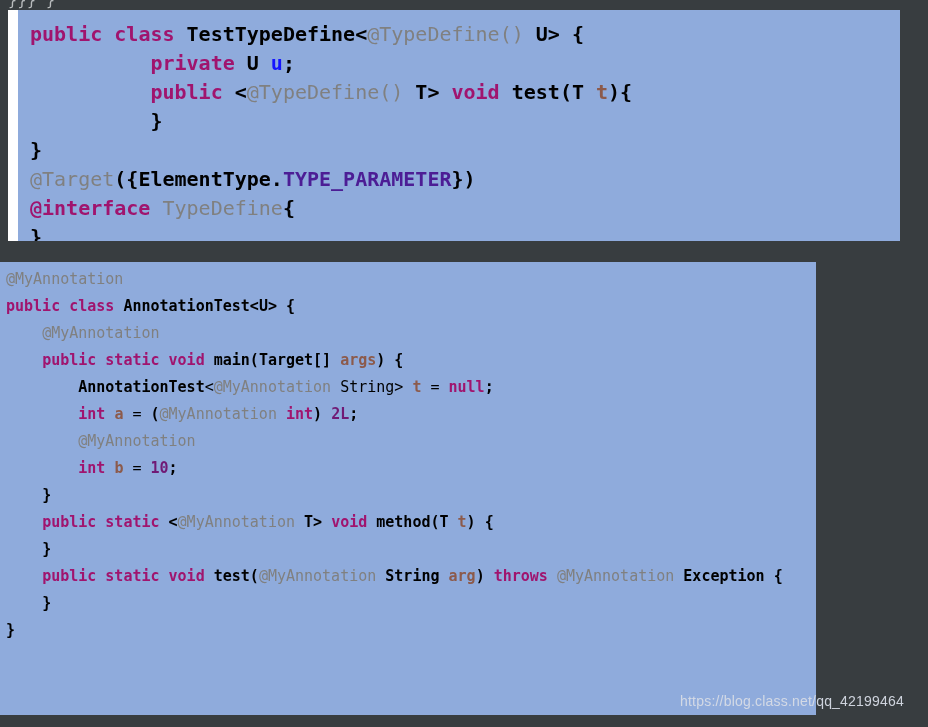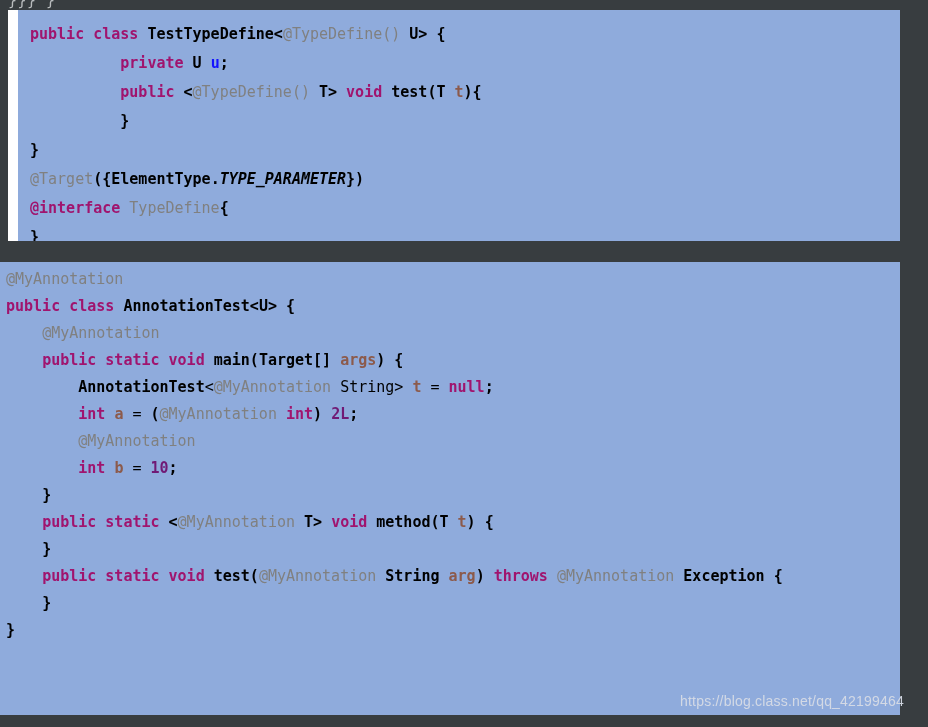--- a/index.html
+++ b/index.html
@@ -70,21 +70,21 @@
     position: absolute;
     left: 10px;
     top: 0;
     bottom: 0;
     width: 4px;
     background: #8fabdc;
   }
   #block-2 {
     left: 0px;
     top: 262px;
-    width: 900px;
+    width: 816px;
     height: 453px;
     padding-left: 6px;
   }
   #block-2::before {
     content: "";
     position: absolute;
     left: 0;
     top: 0;
     bottom: 0;
     width: 3px;
@@ -97,28 +97,28 @@
   }
   .ln {
     white-space: pre;
     font-size: 15px;
     line-height: 27px;
     height: 27px;
     color: #000000;
     font-weight: bold;
   }
   #block-1 .lines { padding-top: 10px; }
-  #block-1 .ln { line-height: 29px; height: 29px; font-size: 15px; }
+  #block-1 .ln { line-height: 29px; height: 29px; font-size: 20px; }
   #block-2 .lines { padding-top: 4px; }
 
   
   .kw   { color: #a0146e; font-weight: bold; }      
   .id   { color: #000000; font-weight: bold; }      
   .ann  { color: #808080; font-weight: normal; }    
-  .cst  { color: #000000; font-weight: bold; font-style: italic; }      
+  .cst  { color: #4c1d95; font-weight: bold; }      
   .fld  { color: #1414ff; font-weight: bold; }      
   .prm  { color: #8c5a4b; font-weight: bold; }    
   .num  { color: #701a75; font-weight: bold; }      
   .brc  { color: #000000; font-weight: bold; }      
   .plain{ color: #000000; font-weight: normal; }
 
   
   #watermark {
     position: absolute;
     right: 24px;

